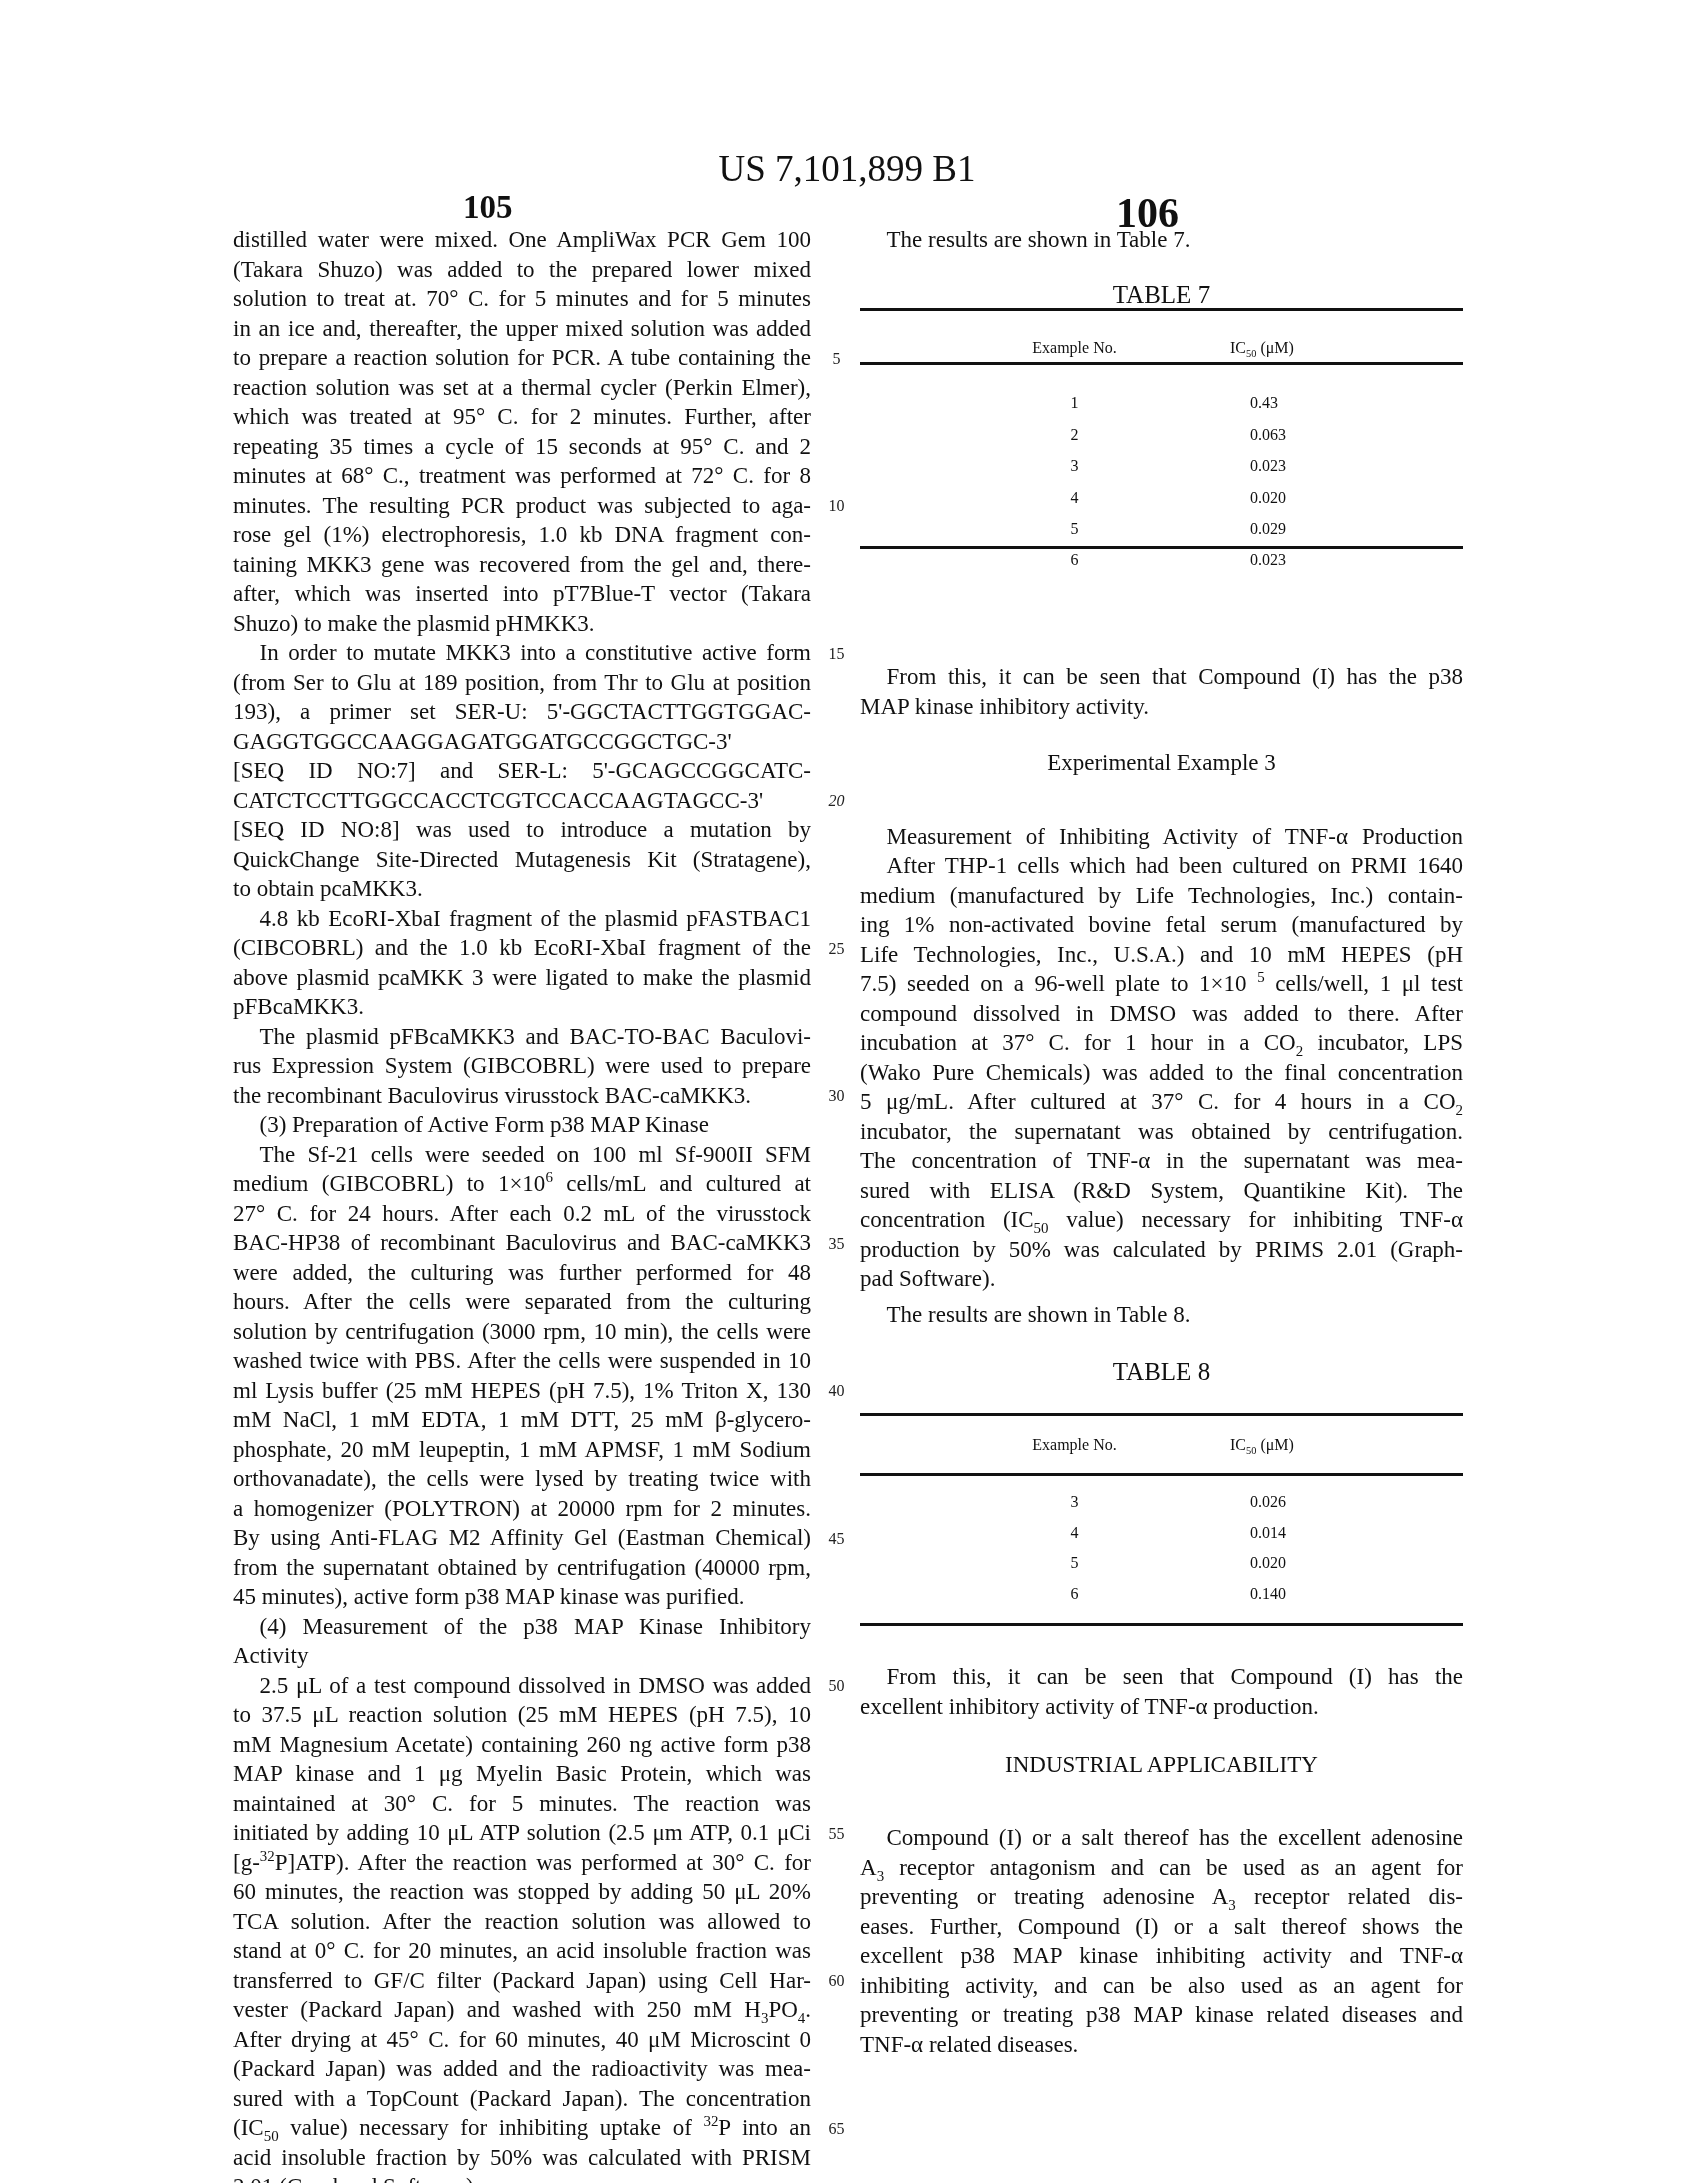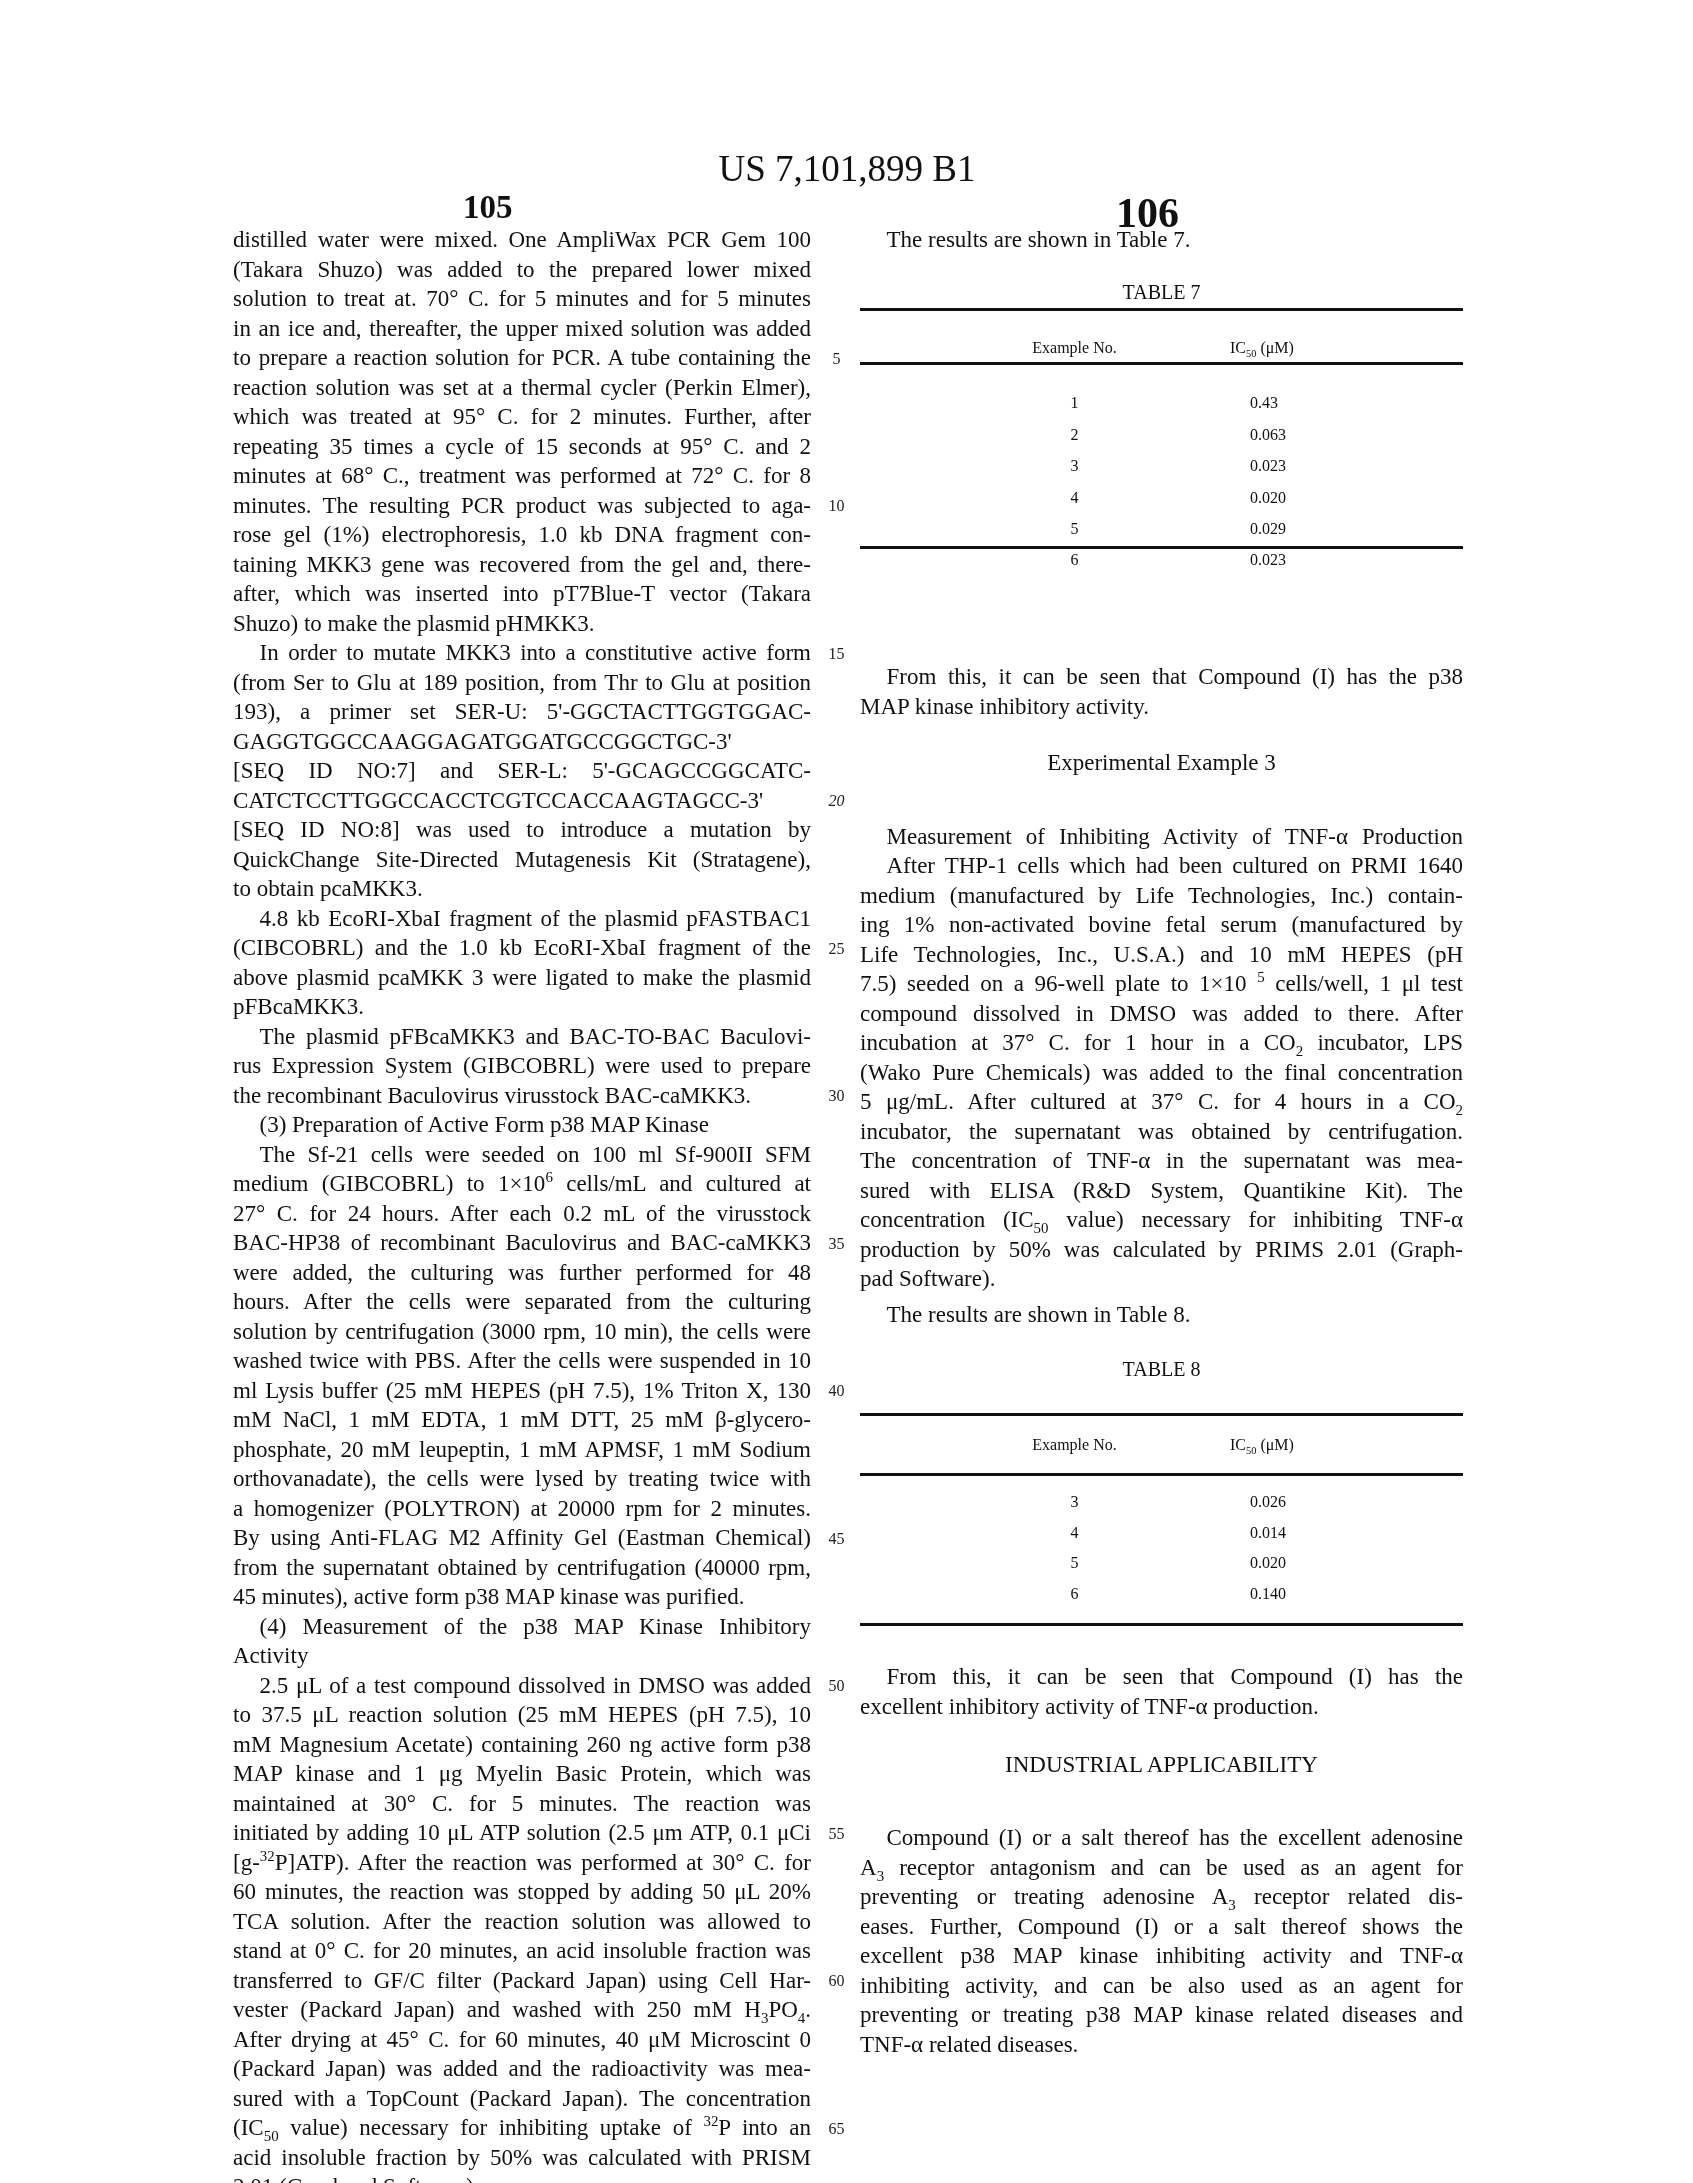--- a/index.html
+++ b/index.html
@@ -14,21 +14,21 @@
   #colL { left: 233px; top: 225px; width: 578px; }
   .ln { display: block; text-align: justify; text-align-last: justify; white-space: nowrap; height: 29.5px; overflow: visible; }
   .ln.last { text-align-last: left; }
   .ln.ind { text-indent: 26.5px; }
   .ln.center { text-align: center; text-align-last: center; }
   sub, sup { font-size: 65%; line-height: 0; }
 
   .linenums { position: absolute; left: 820px; font-size: 16px; width: 33px; text-align: center; color: #222; }
   .linenum { position: absolute; left: 0; width: 33px; text-align: center; }
 
-  .tbl-title { position: absolute; left: 860px; width: 603px; text-align: center; font-size: 20px; }
+  .tbl-title { position: absolute; left: 860px; width: 603px; text-align: center; font-size: 25px; }
   .rule { position: absolute; left: 860px; width: 603px; height: 3.3px; background: #111; }
   .tbl-head { position: absolute; left: 860px; width: 603px; font-size: 16px; }
   .tbl-head span, .tbl-row span { position: absolute; }
   .tbl-row { position: absolute; left: 860px; width: 603px; font-size: 16px; height: 30px; }
   .c1 { left: 165px; width: 99px; text-align: center; }
   .c2 { left: 390px; width: 132px; text-align: left; }
   .c2h { left: 370px; width: 146px; text-align: left; }
 </style>
 </head>
 <body>

